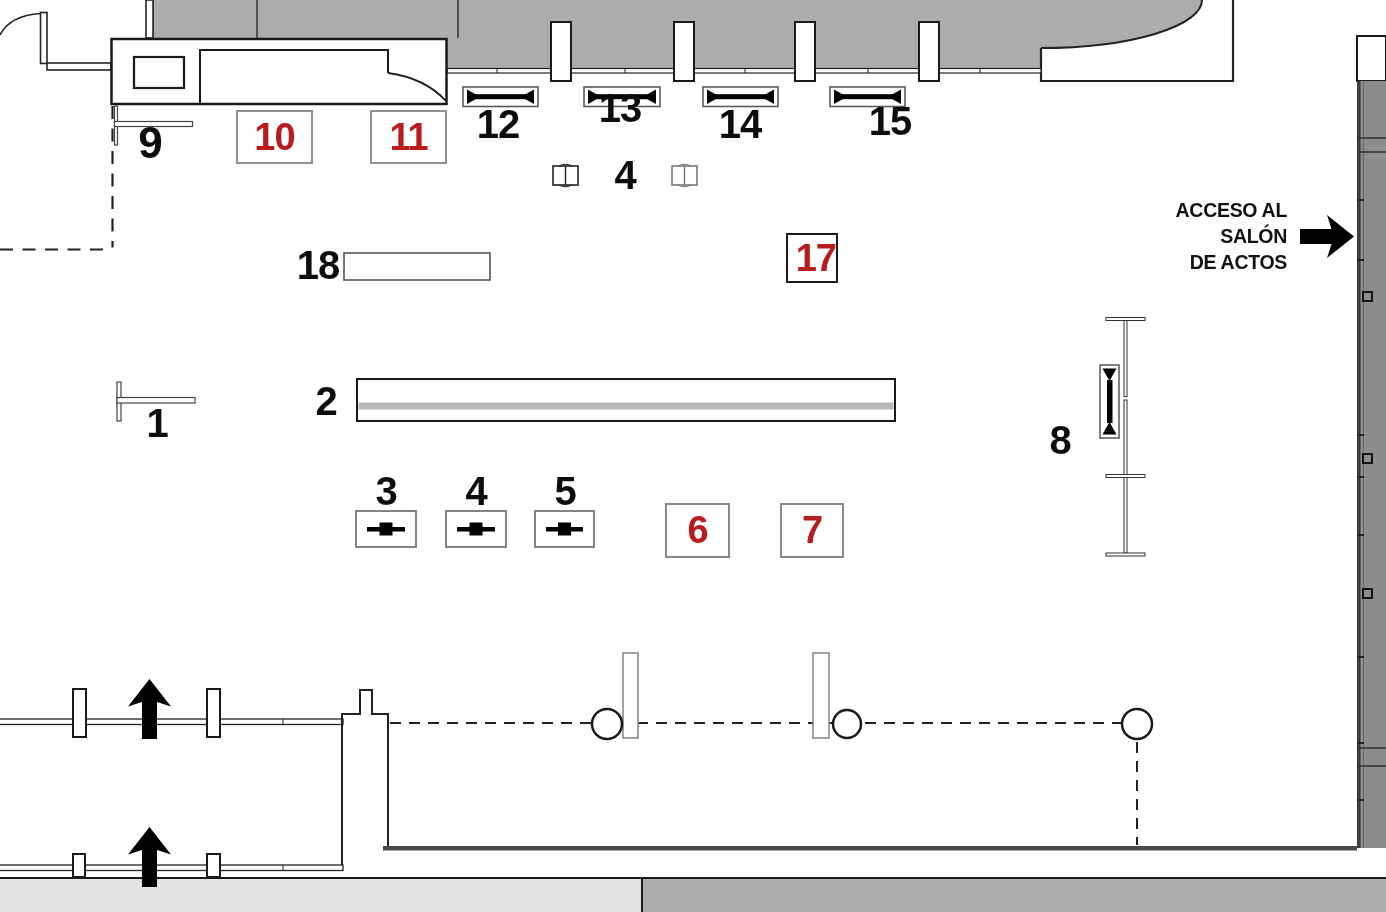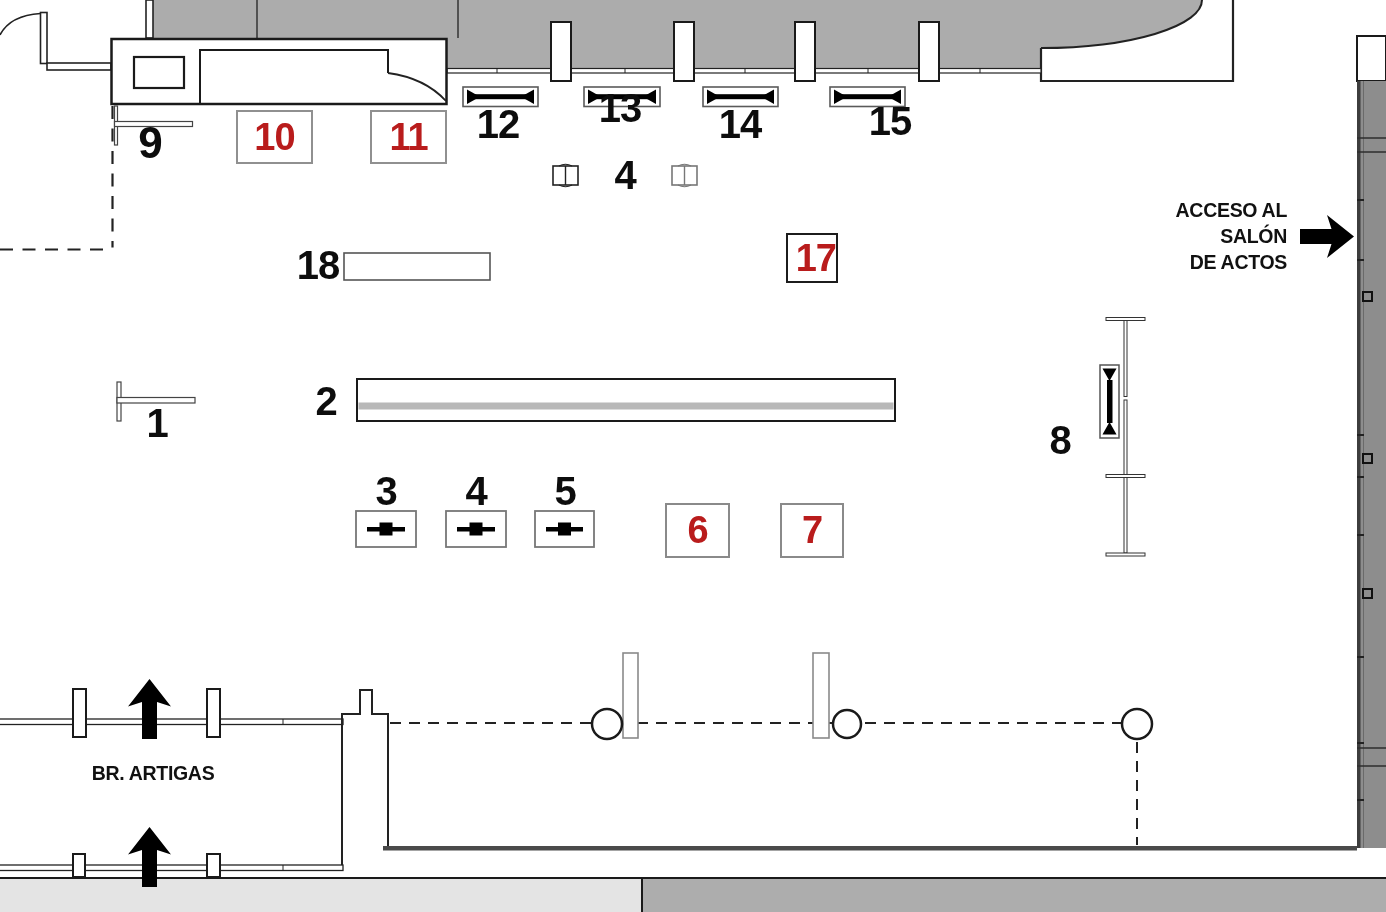--- a/index.html
+++ b/index.html
@@ -244,16 +244,15 @@
   <div class="num" style="left:890px;top:101px;">15</div>
   <div class="num" style="left:625px;top:155px;">4</div>
   <div class="num" style="left:318px;top:245px;">18</div>
 
   <div class="acc acc-r" style="left:1117px;top:197px;width:170px;">
     <div>ACCESO AL</div>
     <div>SALÓN</div>
     <div>DE ACTOS</div>
   </div>
   <div class="acc acc-l" style="left:43px;top:762px;width:220px;">
-    <div>BR. ARTIGAS</div>
   </div>
 
 </div>
 
 </body></html>

